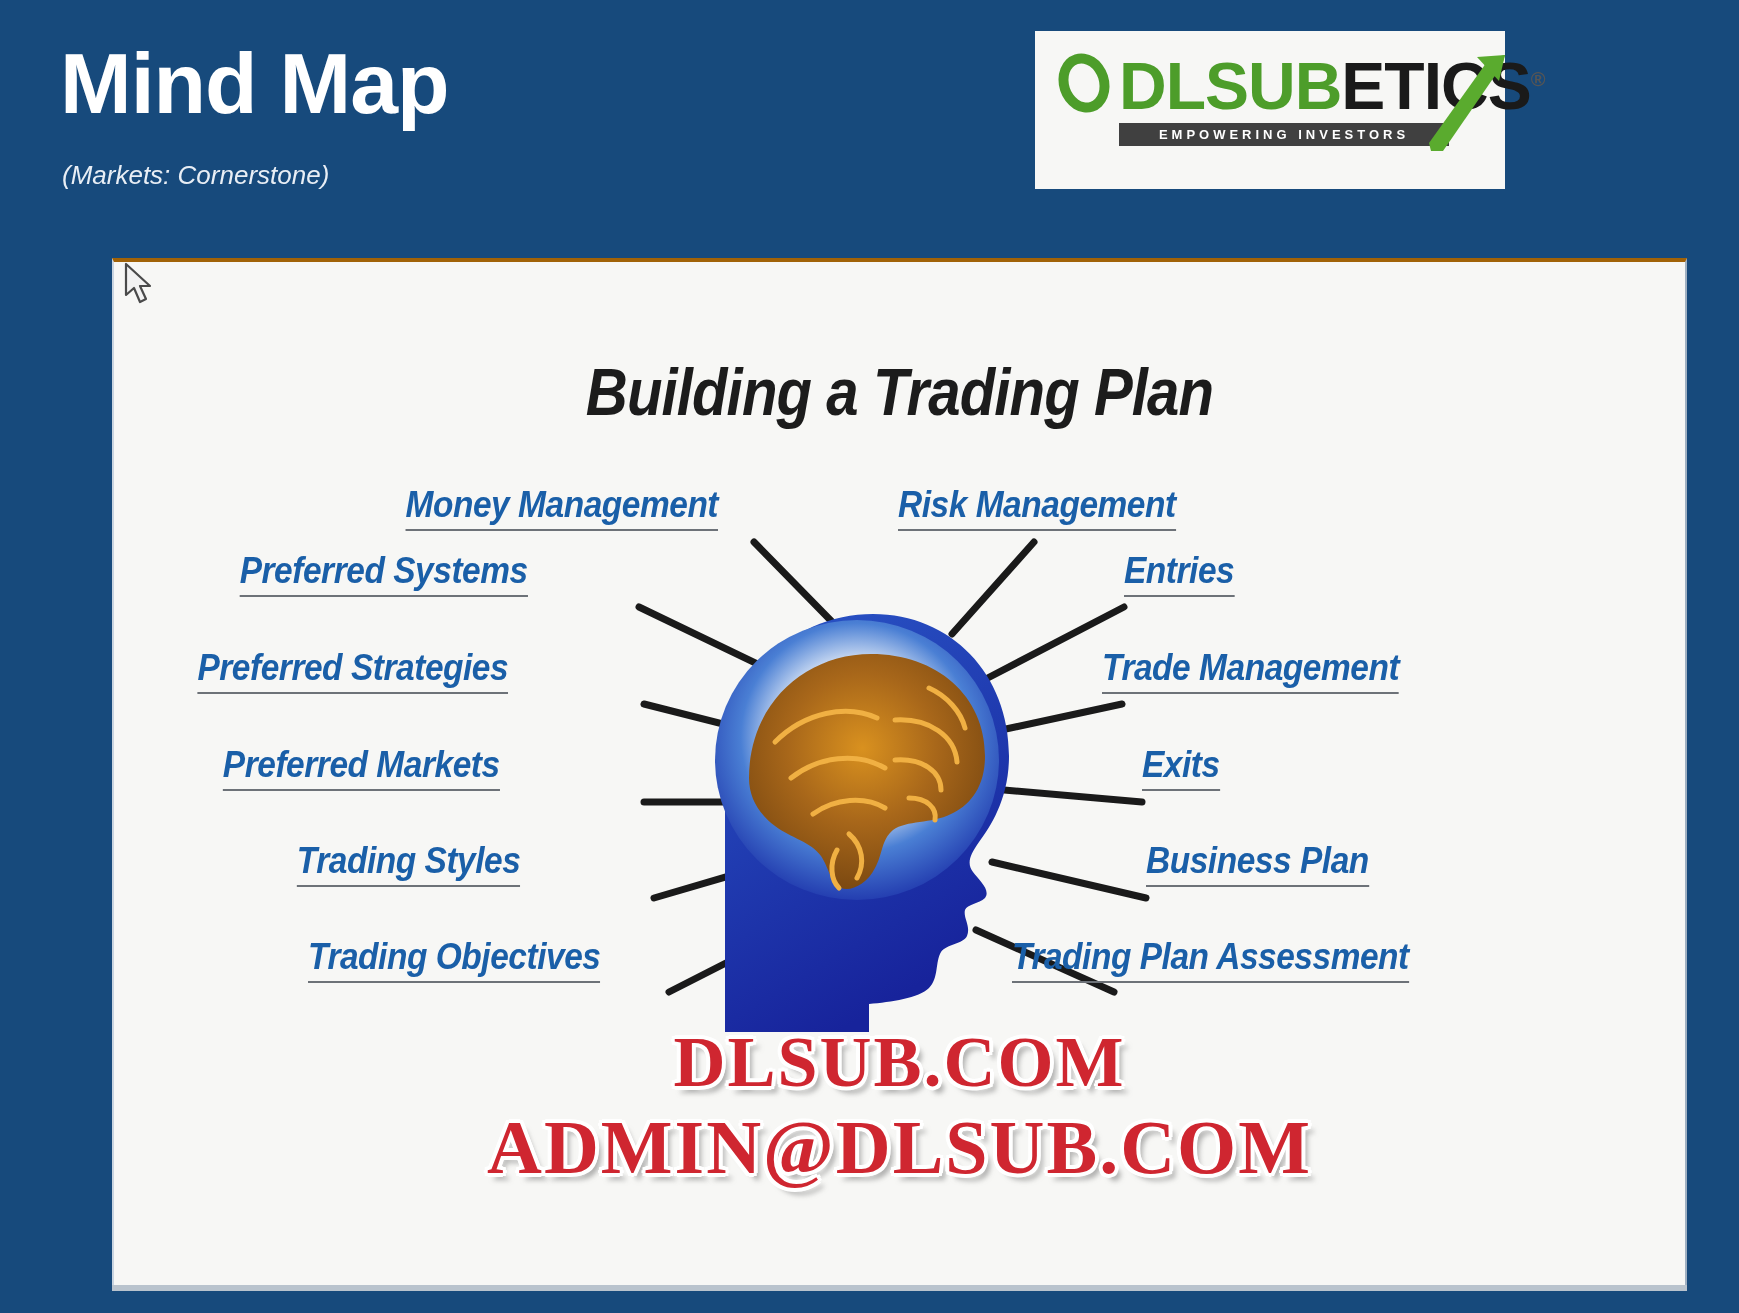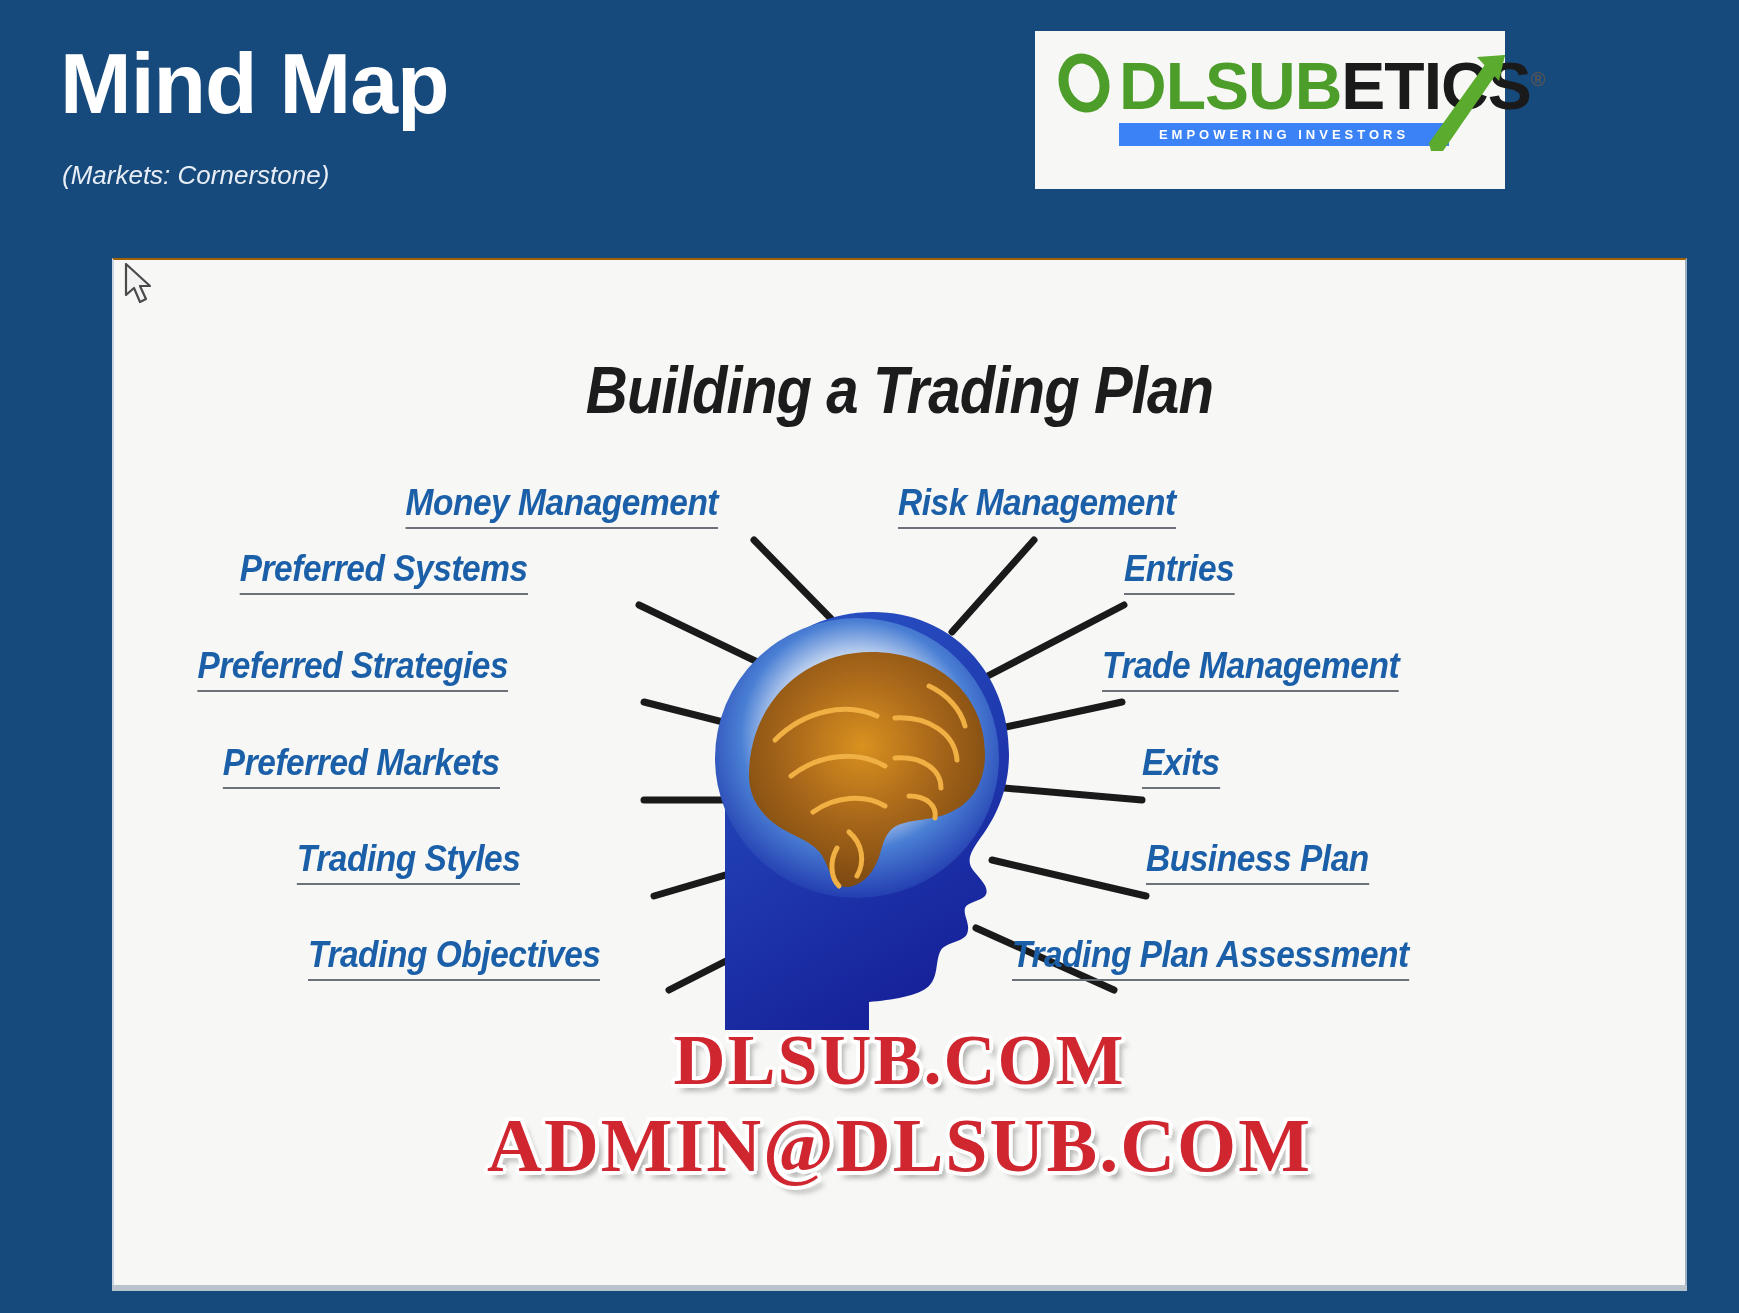--- a/index.html
+++ b/index.html
@@ -59,21 +59,21 @@
     box-sizing:border-box;
   }
   .logo-green{color:#4d9d2a;}
   .logo-black{color:#1a1a1a;}
   .logo-reg{
     font-size:20px;vertical-align:super;color:#555;
   }
   #logo-bar{
     position:absolute;left:84px;top:92px;
     width:330px;height:23px;
-    background:#3b82f6;
+    background:#404040;
   }
   #logo-bar span{
     display:block;
     color:#ffffff;
     font-size:13px;
     font-weight:700;
     letter-spacing:4px;
     text-align:center;
     line-height:23px;
     white-space:nowrap;
@@ -89,21 +89,21 @@
     font-size:25px;
     font-weight:700;
     white-space:nowrap;
   }
 
   
   #slide-panel{
     position:absolute;left:112px;top:258px;
     width:1575px;height:1027px;
     background:#f7f7f5;
-    border-top:2px solid #a16207;
+    border-top:4px solid #a16207;
     border-left:2px solid #c9d4e0;
     border-right:2px solid #9fb0c2;
     box-sizing:border-box;
     overflow:hidden;
   }
   #panel-bottom-strip{
     position:absolute;left:112px;top:1285px;
     width:1575px;height:6px;
     background:#b9c3cd;
   }

